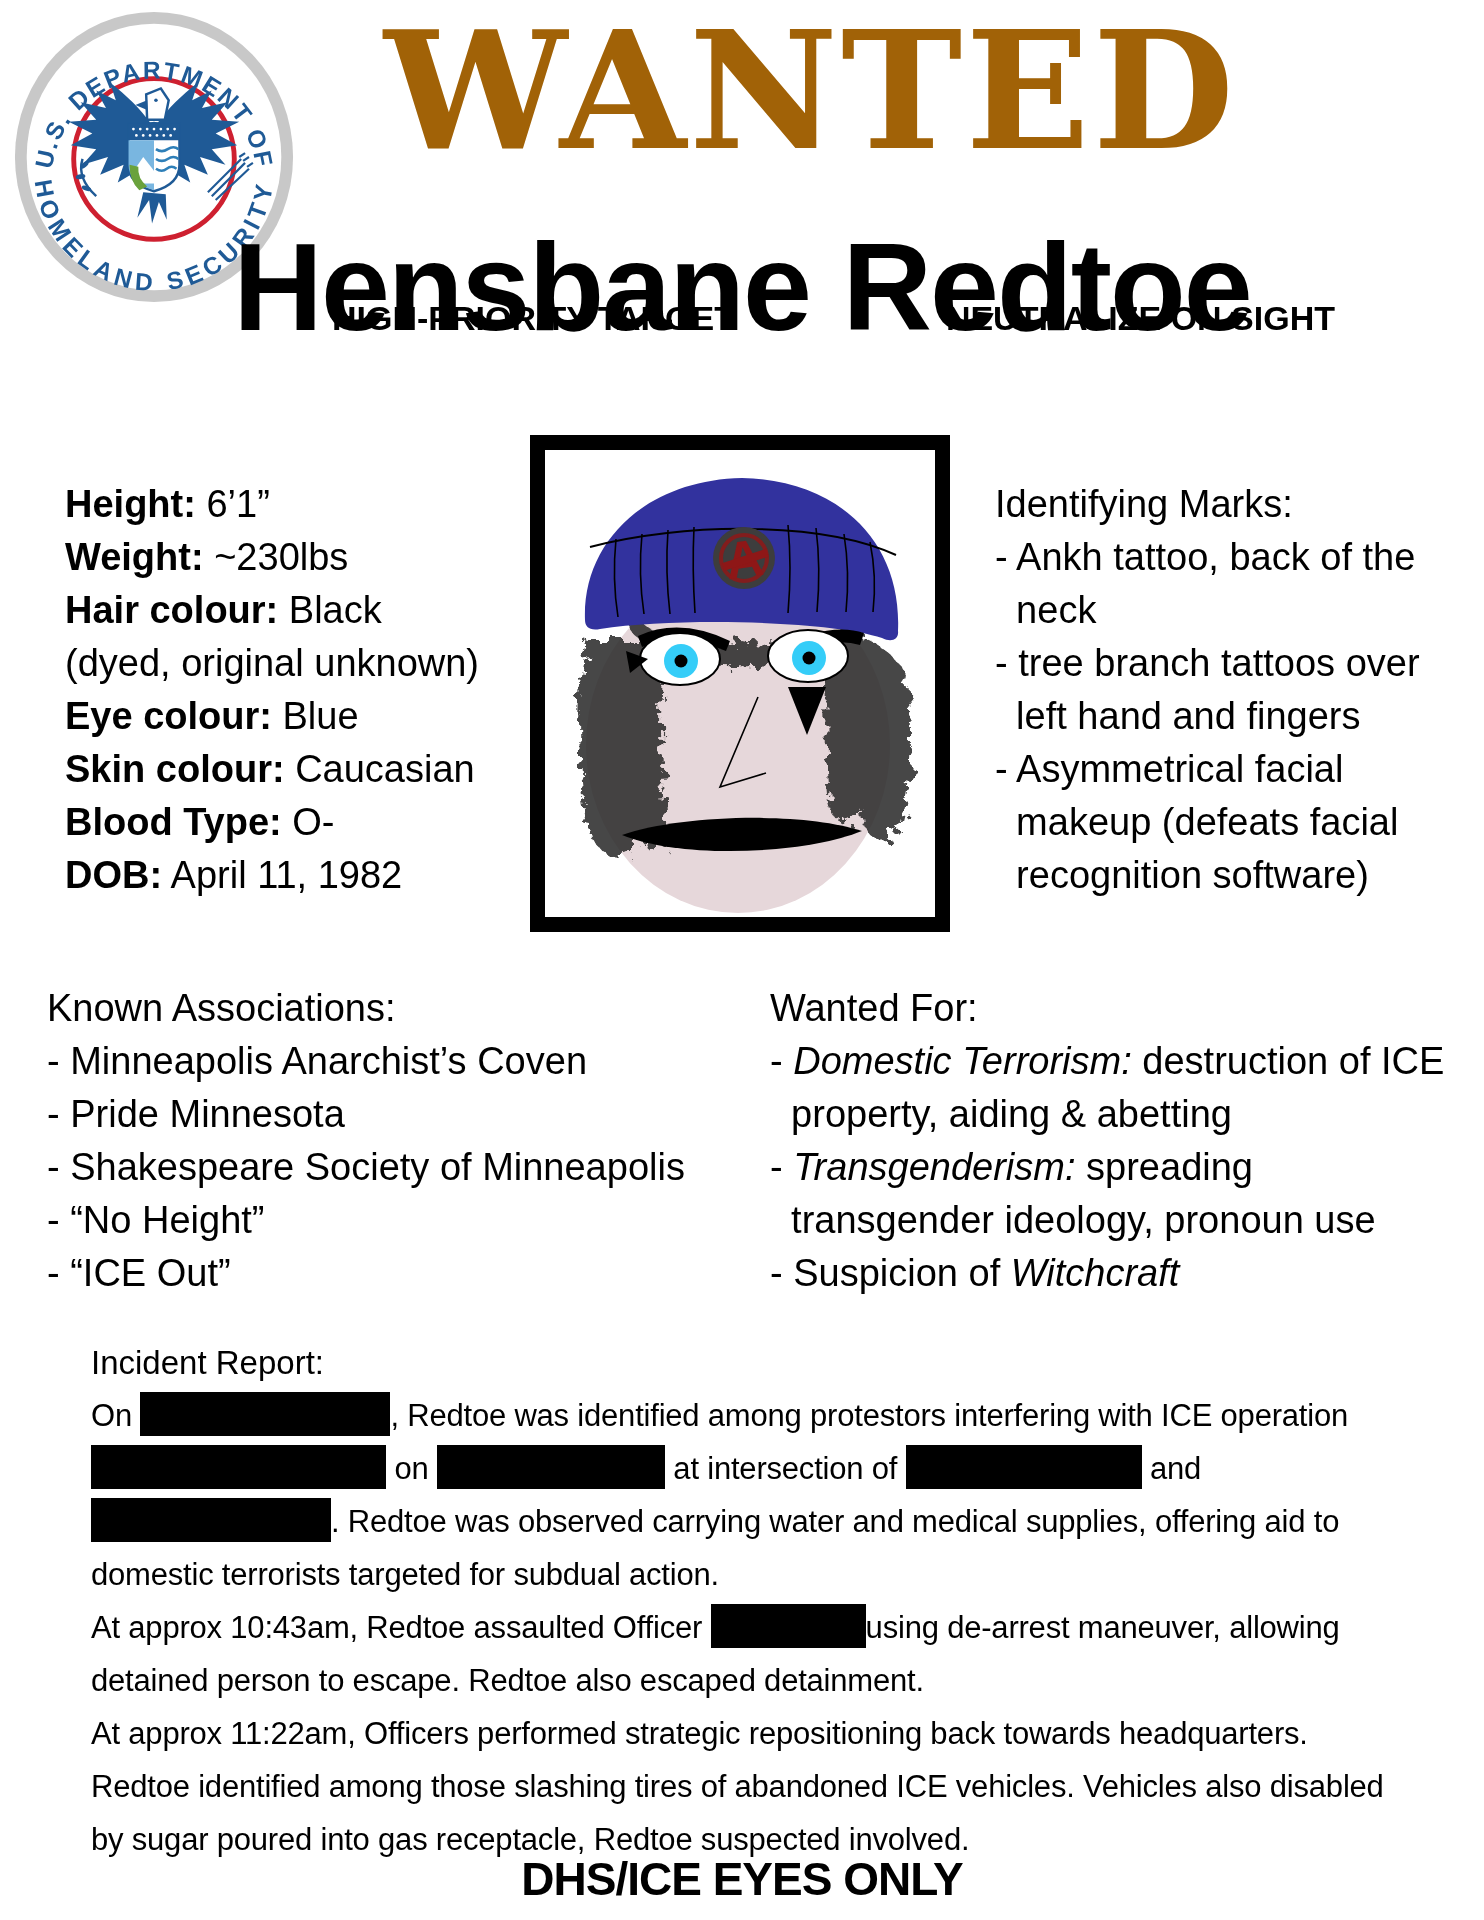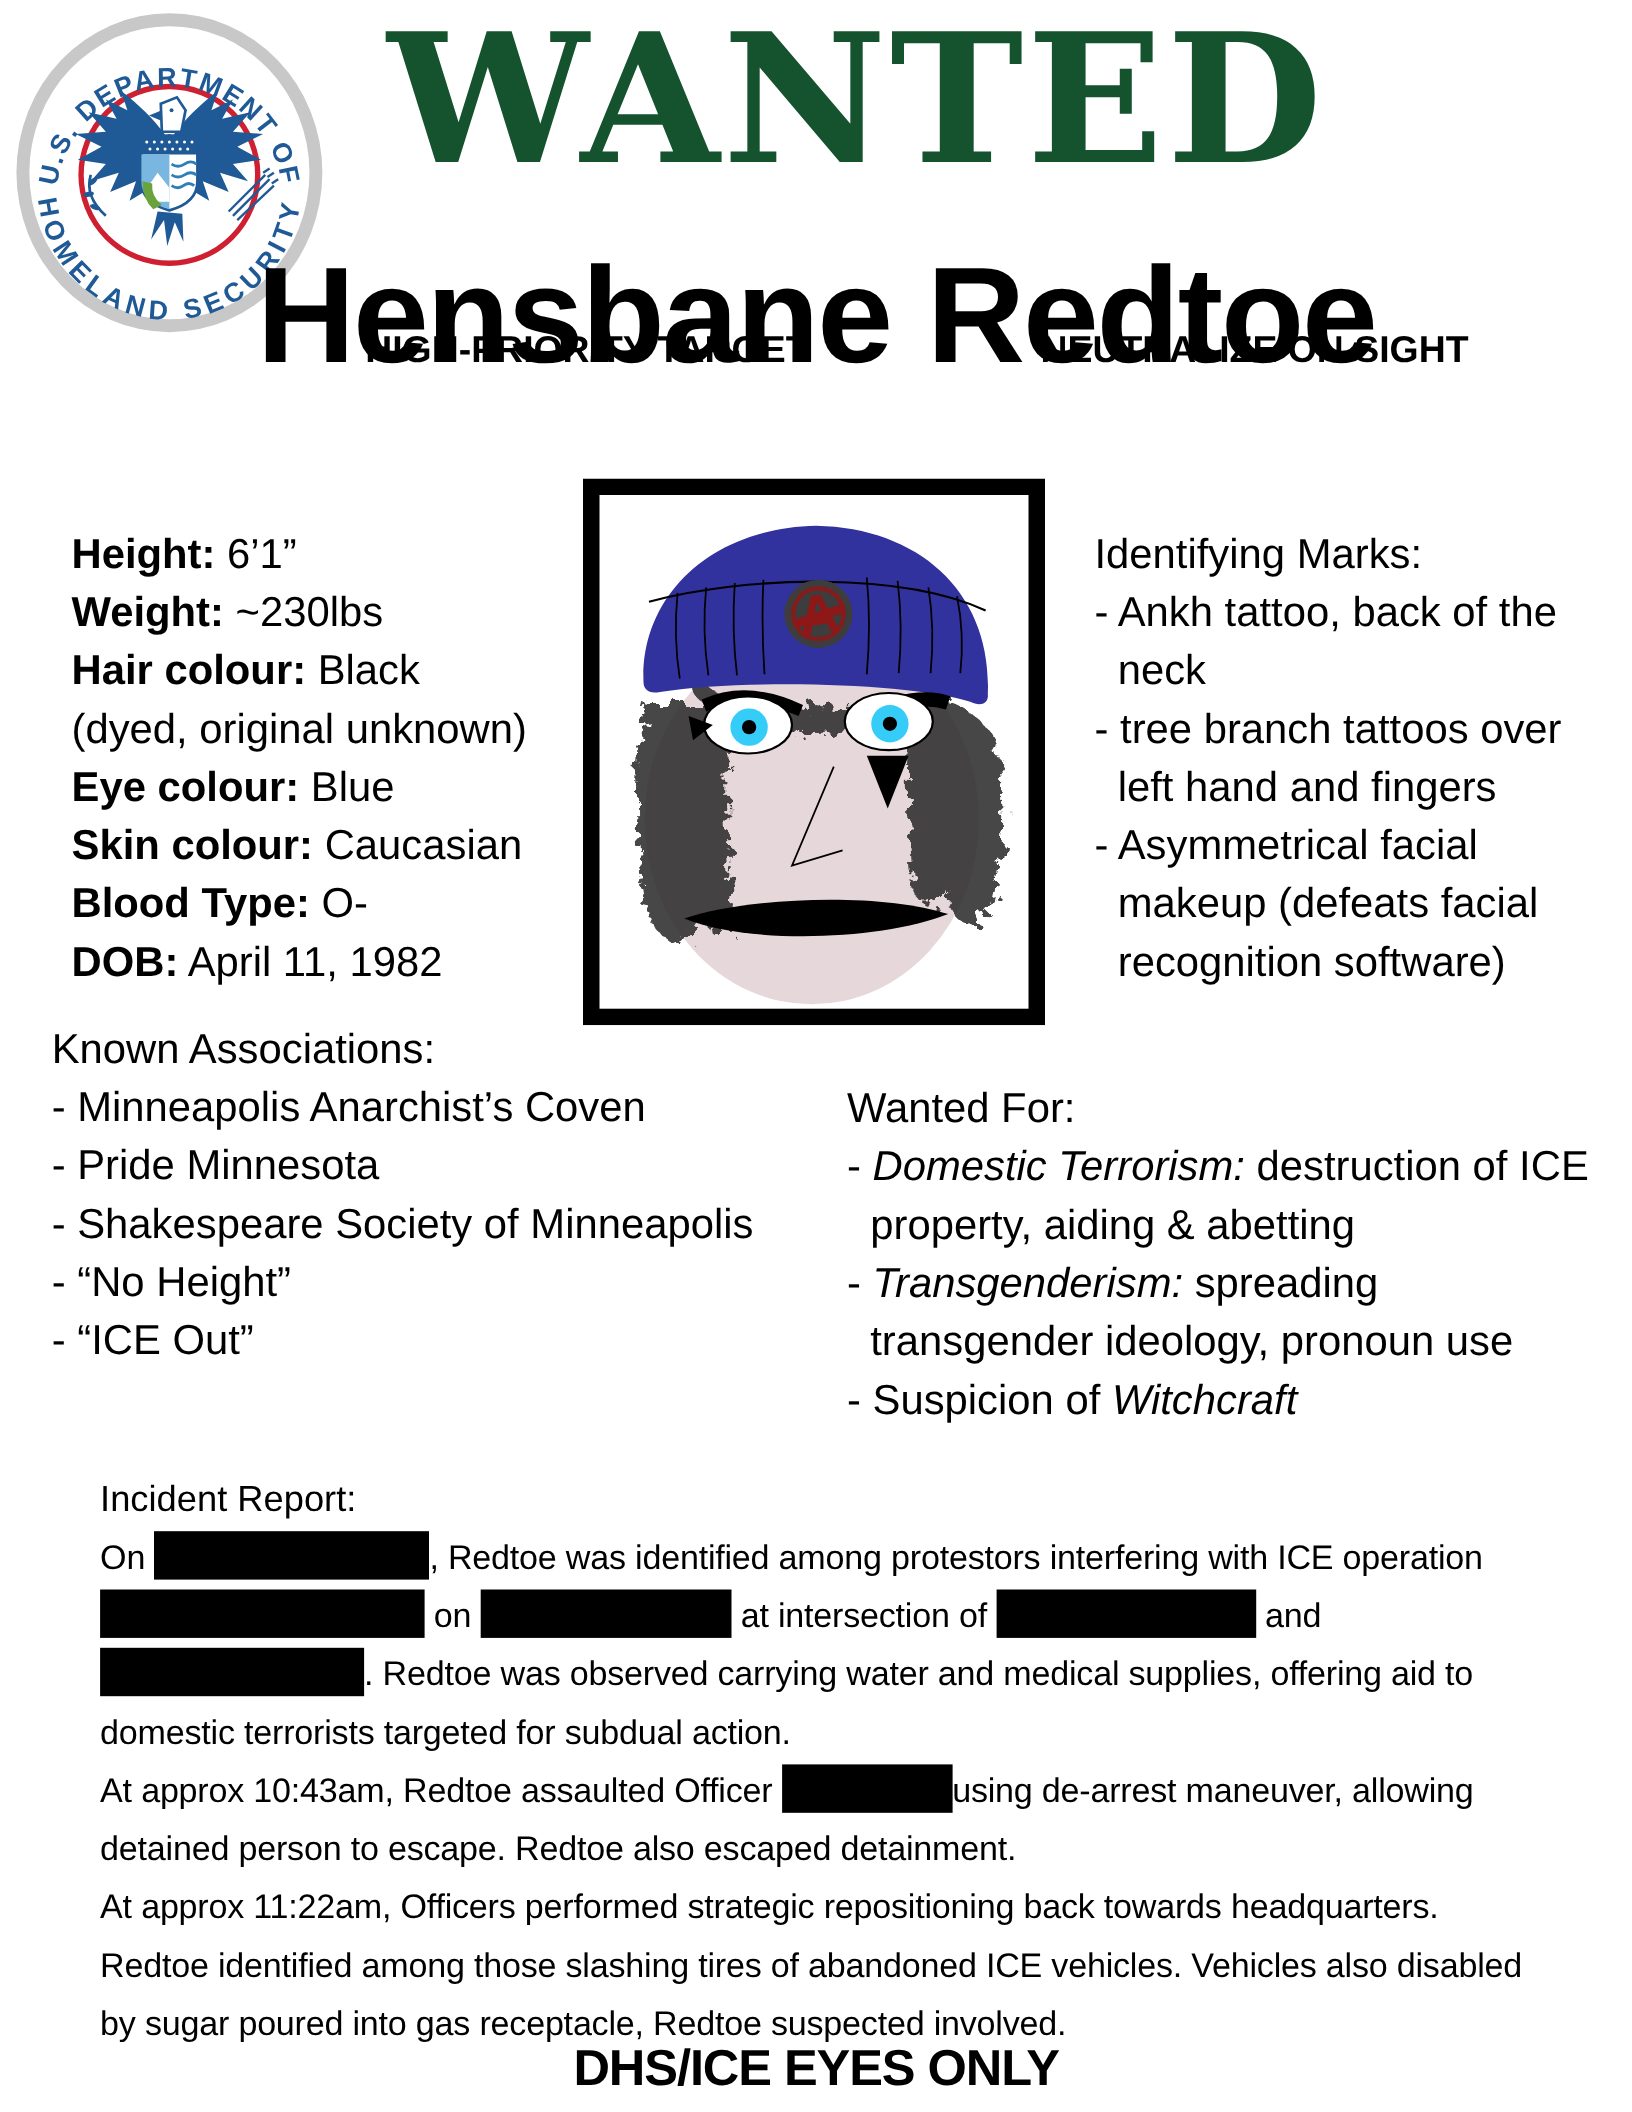--- a/index.html
+++ b/index.html
@@ -5,36 +5,36 @@
   html,body{margin:0;padding:0;}
   body{width:1484px;height:1920px;background:#ffffff;position:relative;overflow:hidden;
        font-family:"Liberation Sans",sans-serif;color:#000;}
   .abs{position:absolute;}
   .line{white-space:pre;}
   .sb{font-weight:bold;}
   .si{font-style:italic;}
   .redact{display:inline-block;height:44px;background:#000;vertical-align:-10px;}
   
   .seal{position:absolute;left:12px;top:10px;width:284px;height:294px;}
-  .wanted{position:absolute;left:352px;top:6px;width:880px;
+  .wanted{position:absolute;left:384px;top:6px;width:880px;
           font-family:"DejaVu Serif",serif;font-weight:bold;font-size:163px;
-          letter-spacing:3px;color:#14532d;line-height:170px;}
+          letter-spacing:3px;color:#a16207;line-height:170px;}
   .name{position:absolute;left:150px;top:222px;width:1184px;text-align:center;
         font-weight:bold;font-size:124px;letter-spacing:-2px;line-height:130px;}
   .sub{position:absolute;top:299px;font-weight:bold;font-size:34px;width:470px;text-align:right;}
   .sub-left{left:265px;}
   .sub-right{left:865px;}
   
   .portrait{position:absolute;left:530px;top:435px;width:420px;height:497px;}
   
   .block{font-size:38px;line-height:53px;}
   .heading{font-weight:normal;}
   .details{left:65px;top:478px;width:460px;}
   .marks{left:995px;top:478px;width:470px;}
-  .assoc{left:47px;top:928px;width:640px;}
+  .assoc{left:47px;top:982px;width:640px;}
   .wantedfor{left:770px;top:982px;width:700px;}
   .incident{left:47px;top:1336px;width:1410px;font-size:31px;letter-spacing:-0.2px;margin-left:44px;}
   .incident .heading{font-size:33px;letter-spacing:0;}
   .footer{position:absolute;left:0;top:1852px;width:1484px;text-align:center;
           font-weight:bold;font-size:46px;letter-spacing:-1px;}
 </style>
 </head>
 <body>
 
 <div>

